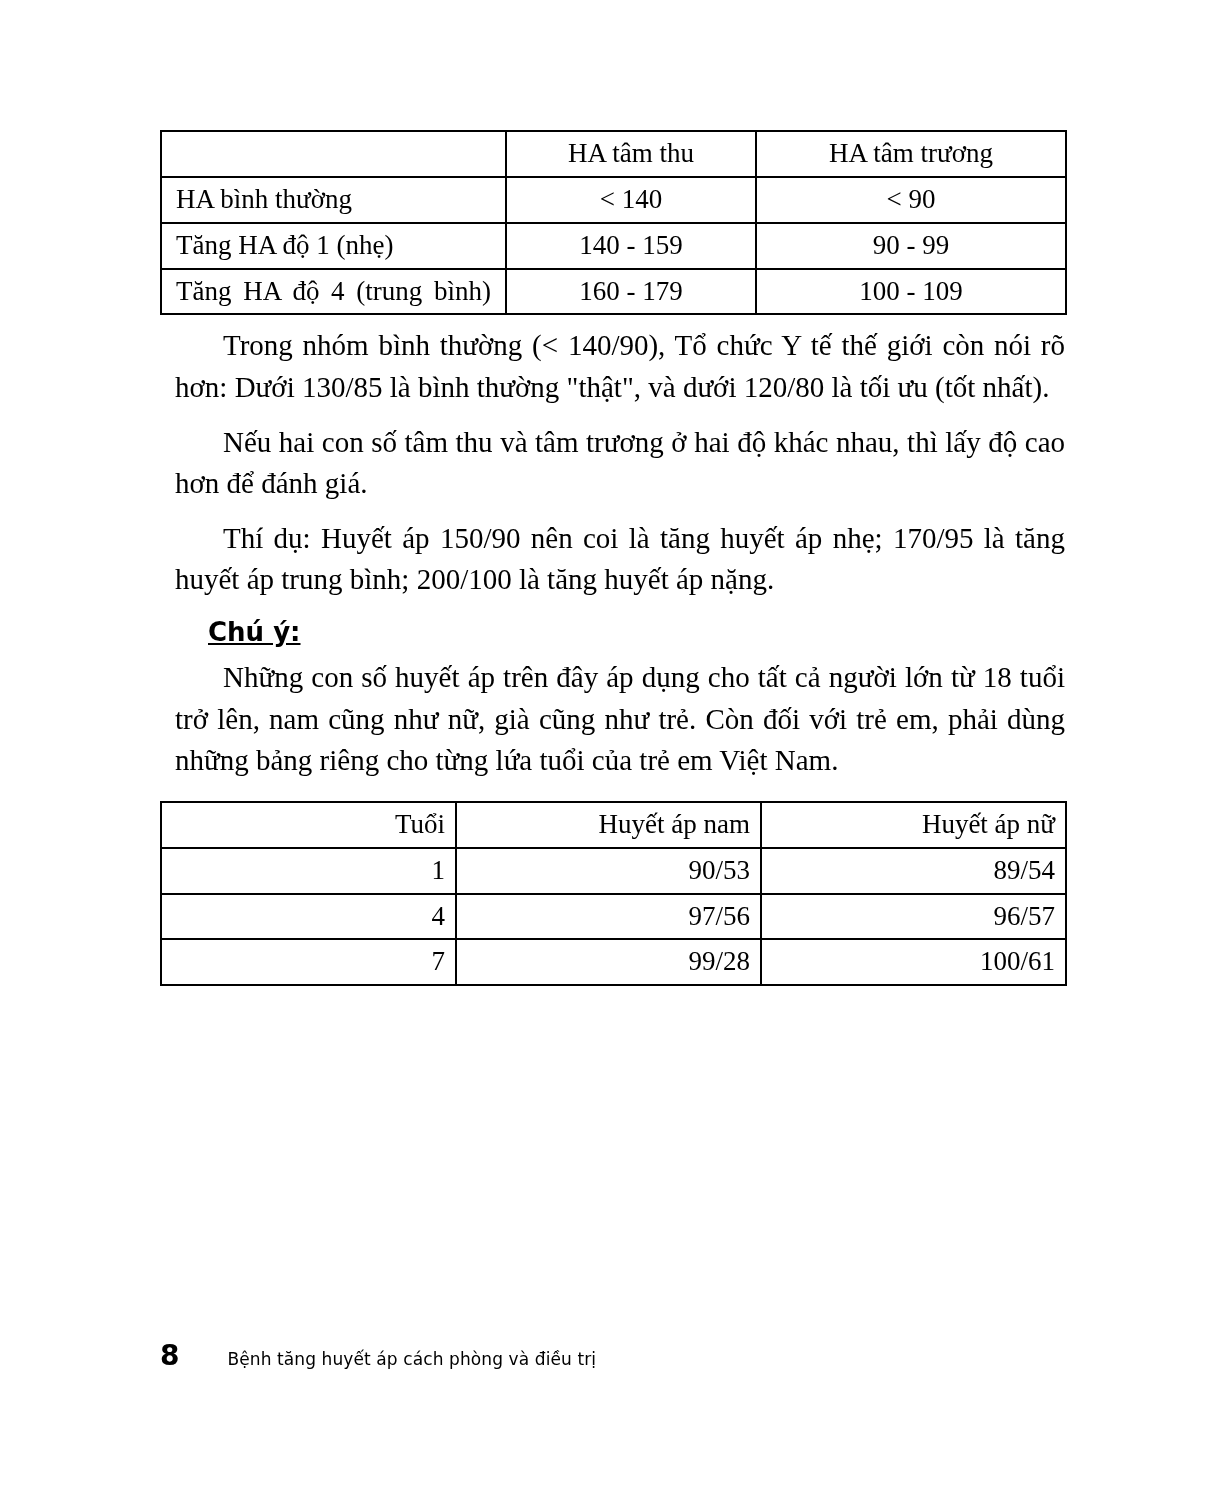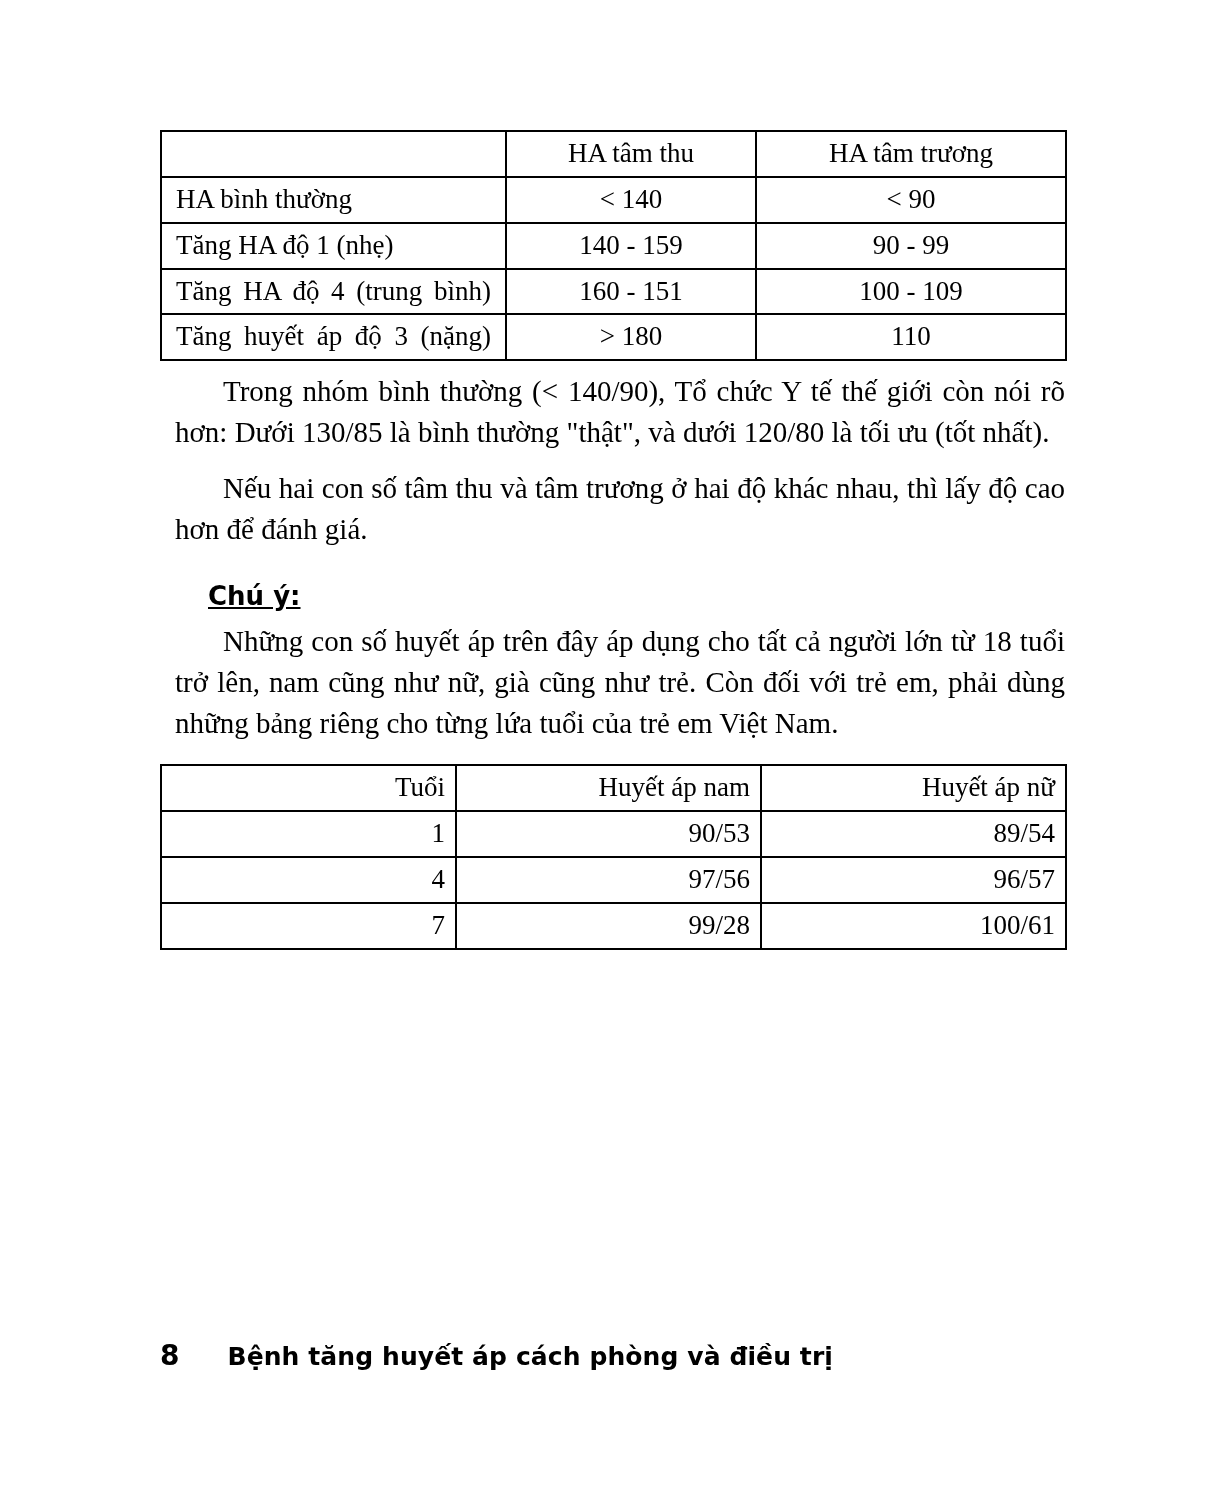--- a/index.html
+++ b/index.html
@@ -103,22 +103,22 @@
     align-items: baseline;
     gap: 48px;
   }
   .footer .pagenum {
     font-family: "DejaVu Sans", sans-serif;
     font-weight: bold;
     font-size: 28px;
   }
   .footer .booktitle {
     font-family: "DejaVu Sans", sans-serif;
-    font-weight: bold;
-    font-size: 25px;
+    font-weight: normal;
+    font-size: 17px;
     letter-spacing: 0.1px;
   }
 </style>
 </head>
 <body>
 
 <div class="page">
   <div class="content">
 
     <table class="doc-table t1">
@@ -138,37 +138,33 @@
           <td class="val">&lt; 140</td>
           <td class="val">&lt; 90</td>
         </tr>
         <tr>
           <td class="label nojust">Tăng HA độ 1 (nhẹ)</td>
           <td class="val">140 - 159</td>
           <td class="val">90 - 99</td>
         </tr>
         <tr>
           <td class="label">Tăng HA độ 4 (trung bình)</td>
-          <td class="val">160 - 151</td>
+          <td class="val">160 - 179</td>
           <td class="val">100 - 109</td>
-        </tr>
-        <tr>
-          <td class="label">Tăng huyết áp độ 3 (nặng)</td>
-          <td class="val">&gt; 180</td>
-          <td class="val">110</td>
         </tr>
       </tbody>
     </table>
 
     <div class="spacer-sm"></div>
 
     <p class="para">Trong nhóm bình thường (&lt; 140/90), Tổ chức Y tế thế giới còn nói rõ hơn: Dưới 130/85 là bình thường "thật", và dưới 120/80 là tối ưu (tốt nhất).</p>
     <div class="spacer-sm"></div>
     <p class="para">Nếu hai con số tâm thu và tâm trương ở hai độ khác nhau, thì lấy độ cao hơn để đánh giá.</p>
     <div class="spacer-sm"></div>
+    <p class="para">Thí dụ: Huyết áp 150/90 nên coi là tăng huyết áp nhẹ; 170/95 là tăng huyết áp trung bình; 200/100 là tăng huyết áp nặng.</p>
 
     <p class="note">Chú ý:</p>
 
     <p class="para">Những con số huyết áp trên đây áp dụng cho tất cả người lớn từ 18 tuổi trở lên, nam cũng như nữ, già cũng như trẻ. Còn đối với trẻ em, phải dùng những bảng riêng cho từng lứa tuổi của trẻ em Việt Nam.</p>
 
     <div class="spacer-md"></div>
 
     <table class="doc-table t2">
       <colgroup>
           <col class="c1">

